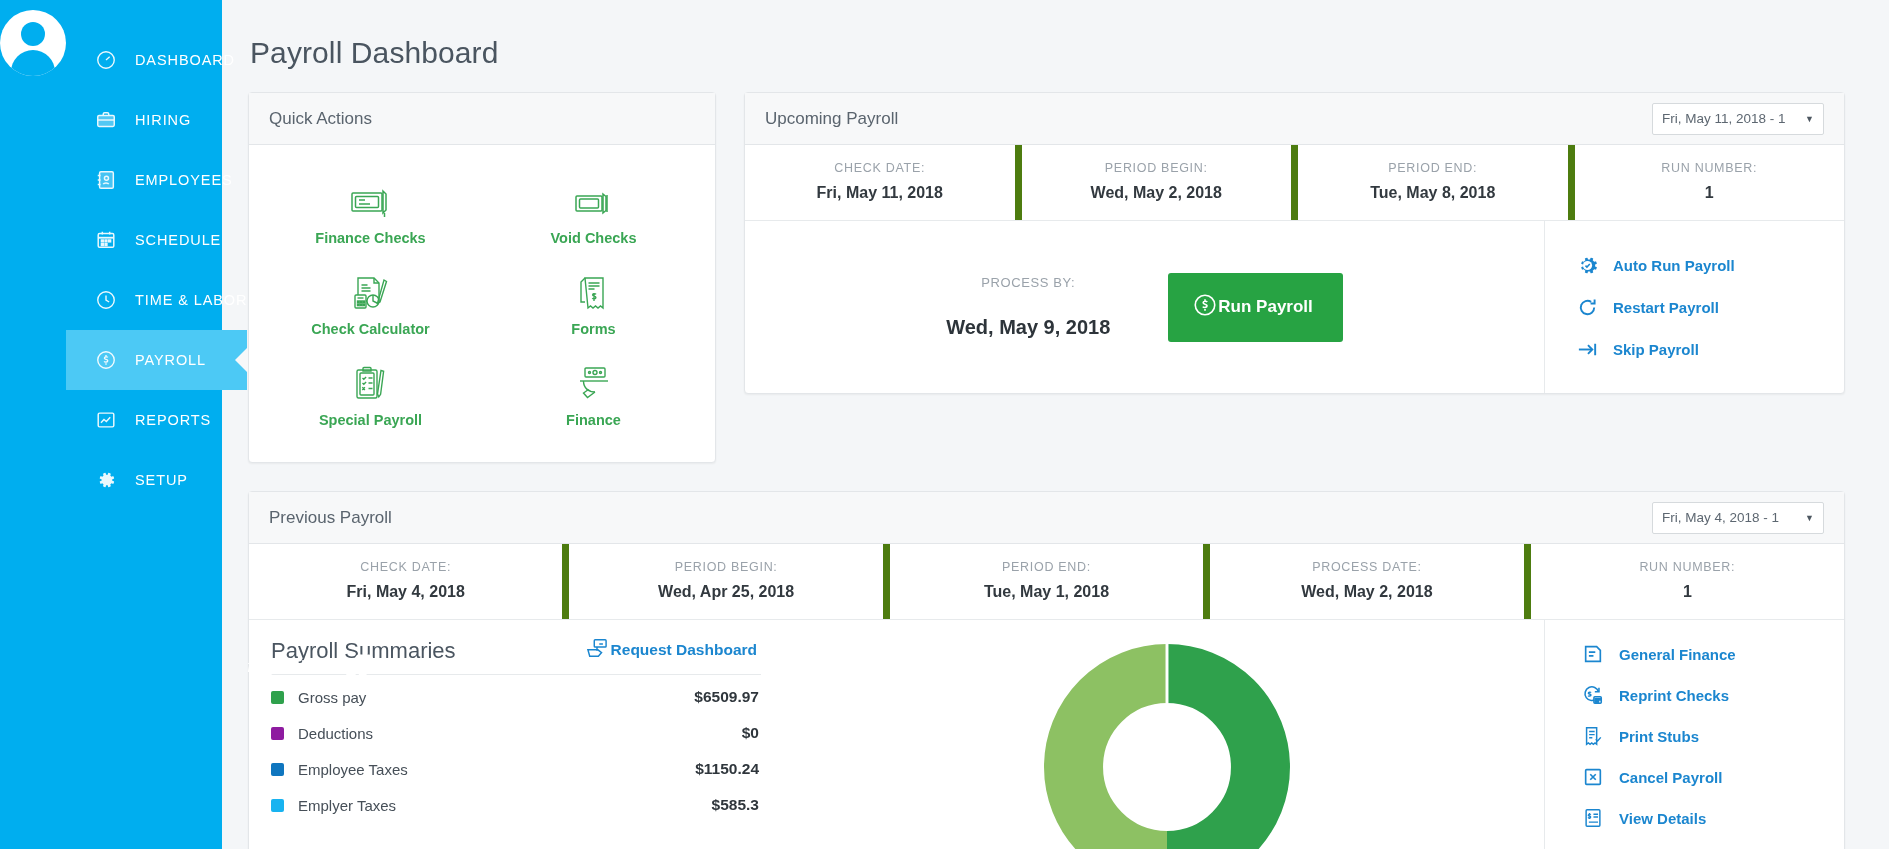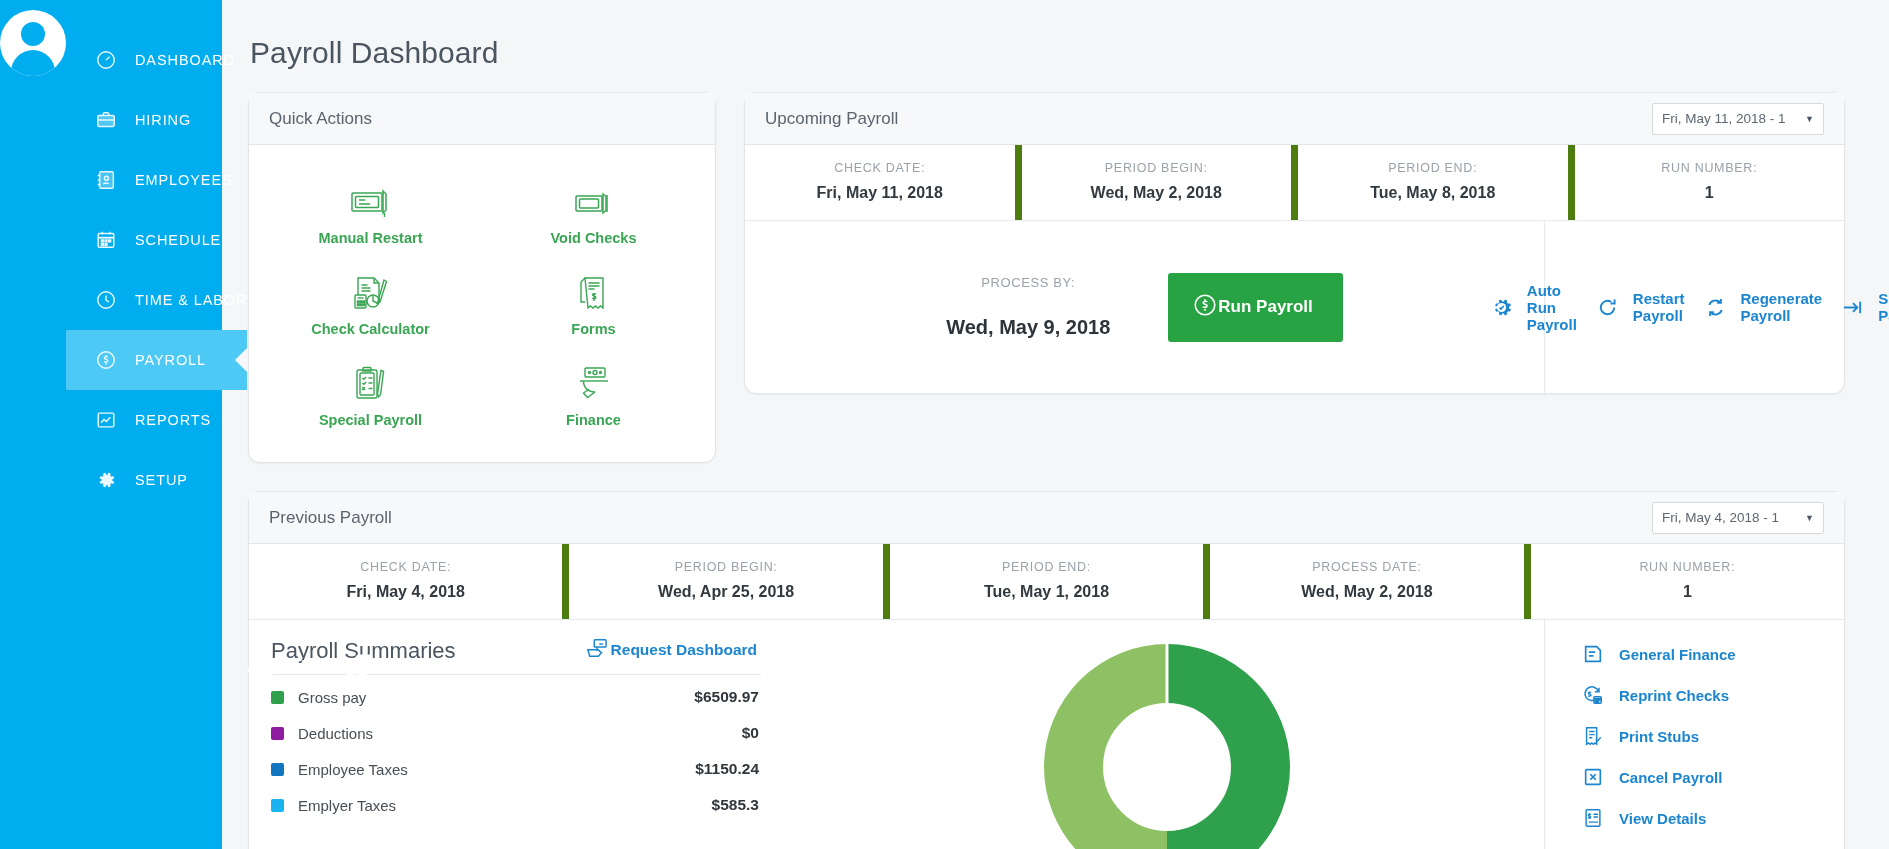--- a/index.html
+++ b/index.html
@@ -70,21 +70,21 @@
   .page-title {
     font-size: 30px; color: #4a5560; font-weight: 400;
     padding: 36px 0 22px 2px; letter-spacing: .1px;
   }
 
   .row-top { display: flex; gap: 28px; align-items: flex-start; }
 
   .card {
     background: #ffffff;
     border: 1px solid #e3e6e9;
-    border-radius: 12px;
+    border-radius: 4px;
     box-shadow: 0 1px 2px rgba(0,0,0,.05);
   }
   .card-head {
     background: #f7f8f9; border-bottom: 1px solid #e3e6e9;
     height: 52px; display: flex; align-items: center;
     padding: 0 20px; justify-content: space-between;
   }
   .card-title { font-size: 17px; color: #5a646e; font-weight: 400; }
 
   .select-box {
@@ -133,21 +133,21 @@
   .proc-by .v { font-size: 20px; color: #2d343a; font-weight: 600; }
   .run-btn {
     display: flex; align-items: center; 
     background: #27a343; color: #fff; border: none; border-radius: 3px;
     padding: 19px 30px 19px 24px; cursor: pointer;
     font-size: 17px; font-weight: 700; font-family: "Liberation Sans", sans-serif;
   }
   .links-zone {
     width: 300px; border-left: 1px solid #e7eaec;
     padding: 24px 0 24px 30px;
-    display: flex; flex-direction: row; justify-content: center; gap: 18px;
+    display: flex; flex-direction: column; justify-content: center; gap: 18px;
   }
   .lnk { display: flex; align-items: center; gap: 14px; cursor: pointer; }
   .lnk .lnk-ico { width: 24px; height: 24px; display:flex; align-items:center; justify-content:center; }
   .lnk .lnk-lbl { color: #1b86cf; font-size: 15px; font-weight: 600; }
 
   
   .previous { margin-top: 28px; }
   .prev-body { display: flex; }
   .summaries { flex: 1; padding: 18px 28px 0 22px; min-width: 470px; max-width: 540px; }
   .sum-head { display: flex; align-items: baseline; justify-content: space-between; padding-right: 4px; }
@@ -302,21 +302,21 @@
           <div class="qa-item">
             <span class="qa-ico">
               <svg width="42" height="34" viewBox="0 0 42 34" fill="none" stroke="#3aa654" stroke-width="1.5">
                 <rect x="2" y="6" width="30" height="18" rx="1"></rect>
                 <rect x="5.5" y="9.5" width="23" height="11" rx="1"></rect>
                 <path d="M9 13h6M9 17h11"></path>
                 <path d="M33 4v22l3-3V7z"></path>
                 <path d="M34.5 26v4"></path>
               </svg>
             </span>
-            <span class="qa-lbl">Manual Restart</span>
+            <span class="qa-lbl">Finance Checks</span>
           </div>
 
           <div class="qa-item">
             <span class="qa-ico">
               <svg width="42" height="34" viewBox="0 0 42 34" fill="none" stroke="#3aa654" stroke-width="1.5">
                 <rect x="3" y="9" width="26" height="15" rx="1"></rect>
                 <rect x="6.5" y="12" width="19" height="9" rx="1"></rect>
                 <path d="M30 7v19l3-2.5V9.5z"></path>
                 <path d="M34 8v17"></path>
               </svg>
@@ -452,31 +452,20 @@
             <div class="lnk">
               <span class="lnk-ico">
                 <svg width="23" height="23" viewBox="0 0 24 24" fill="none" stroke="#1b86cf" stroke-width="2">
                   <path d="M19 12a7 7 0 1 1-3.2-5.9"></path>
                   <path d="M19.4 3.6v4.2h-4.2"></path>
                 </svg>
               </span>
               <span class="lnk-lbl">Restart Payroll</span>
             </div>
 
-            <div class="lnk">
-              <span class="lnk-ico">
-                <svg width="23" height="23" viewBox="0 0 24 24" fill="none" stroke="#1b86cf" stroke-width="2">
-                  <path d="M5.5 9.2A7 7 0 0 1 17 6.8"></path>
-                  <path d="M17.6 3.2v3.9h-3.9"></path>
-                  <path d="M18.5 14.8A7 7 0 0 1 7 17.2"></path>
-                  <path d="M6.4 20.8v-3.9h3.9"></path>
-                </svg>
-              </span>
-              <span class="lnk-lbl">Regenerate Payroll</span>
-            </div>
 
             <div class="lnk">
               <span class="lnk-ico">
                 <svg width="23" height="23" viewBox="0 0 24 24" fill="none" stroke="#1b86cf" stroke-width="2">
                   <path d="M3 12h13"></path>
                     <path d="M12.5 7.5L17 12l-4.5 4.5"></path>
                   <path d="M20 6v12"></path>
                 </svg>
               </span>
               <span class="lnk-lbl">Skip Payroll</span>

